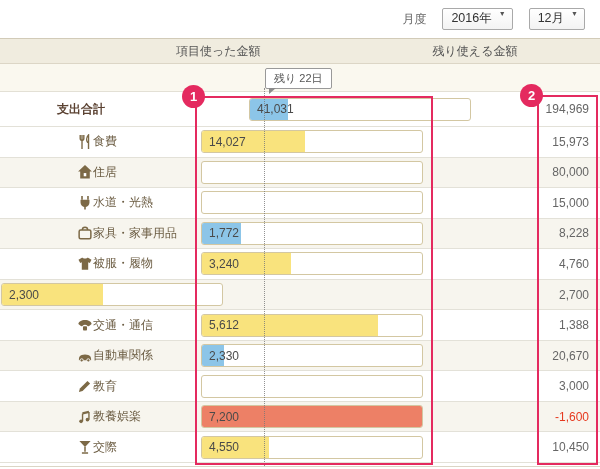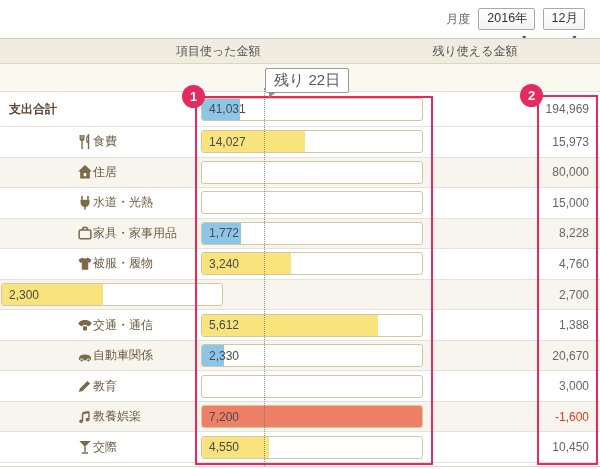--- a/index.html
+++ b/index.html
@@ -1,44 +1,44 @@
 <!DOCTYPE html>
 <html><head>
 <meta charset="utf-8">
 <style>
   html,body{margin:0;padding:0;background:#fff;}
   .page{position:relative;width:600px;height:469px;background:#fff;overflow:hidden;
         font-family:"Liberation Sans","DejaVu Sans",sans-serif;}
 
   
-  .topbar{position:absolute;top:8px;right:15px;display:flex;align-items:center;gap:8px;
+  .topbar{position:absolute;top:8px;right:15px;display:flex;align-items:center;gap:16px;
           font-size:12px;color:#666;}
-  .select{display:inline-flex;align-items:flex-end;gap:7px;border:1px solid #a9a9a9;border-radius:2px;
+  .select{display:inline-flex;align-items:flex-start;gap:7px;border:1px solid #a9a9a9;border-radius:2px;
           background:linear-gradient(#fff,#f3f3f3);padding:1px 6px 1px 8px;height:18px;
-          font-size:12.5px;color:#333;cursor:pointer;flex-direction:column;}
+          font-size:12.5px;color:#333;cursor:pointer;}
   .caret{font-size:7px;color:#555;line-height:1;}
 
   
   .table{position:absolute;top:38px;left:0;width:600px;}
   .thead{height:24px;background:#f0ecdf;border-top:1px solid #d2cbb8;border-bottom:1px solid #dcd6c6;
          display:flex;align-items:center;font-size:12px;color:#555;}
   .th1{width:200px;text-align:right;}
   .th2{width:230px;text-align:left;padding-right:20px;box-sizing:border-box;}
   .th3{flex:1;text-align:center;padding-right:80px;box-sizing:border-box;}
 
   .subband{height:27px;background:#faf8ef;border-bottom:1px solid #e3e0d5;position:relative;}
   .tooltip{position:absolute;left:265px;top:4px;background:#fff;border:1px solid #999;border-radius:2px;
-           font-size:15px;color:#555;padding:2px 8px;white-space:nowrap;z-index:6;text-align:right;}
+           font-size:11px;color:#555;padding:2px 8px;white-space:nowrap;z-index:6;text-align:right;}
   .tooltip::after{content:'';position:absolute;left:3px;bottom:-6px;width:0;height:0;
                   border-top:6px solid #8b8b8b;border-right:7px solid transparent;}
 
   .tbody{height:371px;display:flex;flex-direction:column;}
   .row{display:flex;align-items:center;flex:1;border-bottom:1px solid #e3e1d8;background:#fff;}
   .row.shaded{background:#f7f5ee;}
-  .row.total{flex:0 0 34px;}
+  .row.total{flex:0 0 34px;padding-left:48px;}
   .cell-label{width:200px;display:flex;align-items:center;box-sizing:border-box;}
   .total-label{margin-left:9px;font-weight:bold;color:#5b4232;font-size:12px;}
   .cat-icon{width:16px;height:16px;margin-left:77px;flex:0 0 16px;}
   .cat-icon svg{display:block;width:16px;height:16px;}
   .cat-label{font-size:12px;color:#6b5c42;white-space:nowrap;}
   .cell-bar{width:230px;box-sizing:border-box;}
   .barbox{width:220px;height:21px;border:1px solid #d3c7a2;border-radius:3px;background:#fff;
           position:relative;margin-left:1px;text-align:right;}
   .fill{position:absolute;left:0;top:0;bottom:0;border-radius:2px 0 0 2px;}
   .fill.full{border-radius:2px;}

